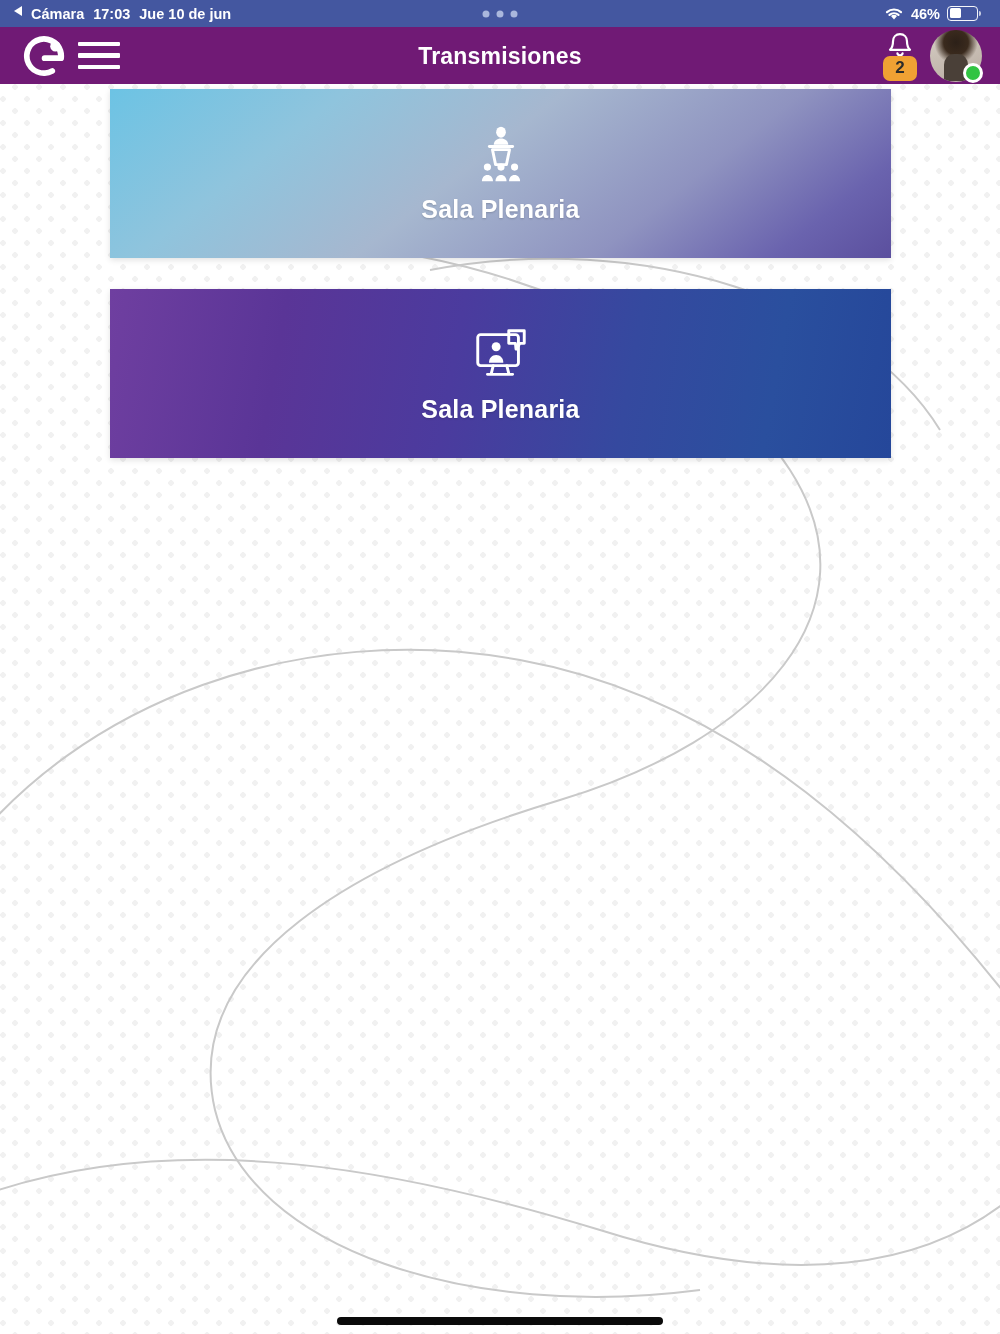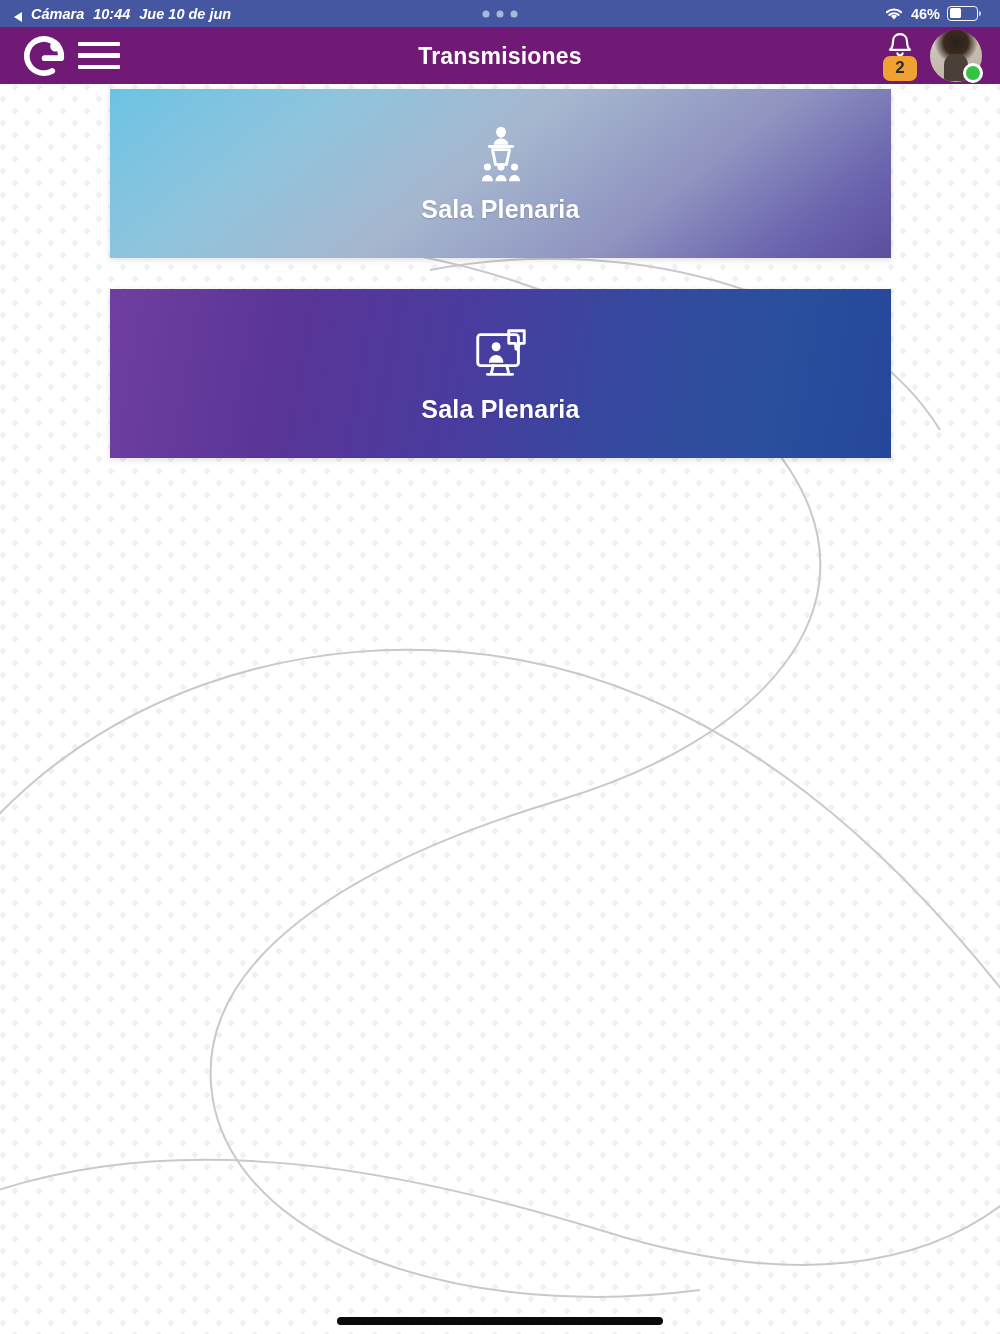--- a/index.html
+++ b/index.html
@@ -30,21 +30,21 @@
 
   
   .statusbar {
     position:absolute; left:0; top:0; width:1000px; height:27px;
     background:#4457a0;
     color:#ffffff;
     display:flex; align-items:center;
     font-size:14.5px; font-weight:bold;
     z-index:6;
   }
-  .sb-left { display:flex; align-items:flex-end; gap:9px; padding-left:14px;font-style:italic; }
+  .sb-left { display:flex; align-items:flex-start; gap:9px; padding-left:14px; }
   .sb-back-icon {
     width:0;height:0;border-style:solid;border-width:5px 8px 5px 0;
     border-color:transparent #ffffff transparent transparent;
   }
   .sb-dots {
     position:absolute; left:50%; top:50%; transform:translate(-50%,-50%);
     display:flex; gap:7px;
   }
   .sb-dots i { width:7px;height:7px;border-radius:50%;background:#aab7dd; display:block;}
   .sb-right {
@@ -151,21 +151,21 @@
         <path d="M940 430 C 860 300, 640 230, 430 270"></path>
         <path d="M-30 1200 C 180 1120, 420 1175, 600 1230 C 790 1290, 930 1270, 1020 1190"></path>
       </g>
     </svg>
   </div>
 
   <div class="statusbar">
     <div class="sb-left">
       <span class="sb-back-icon"></span>
       <span>Cámara</span>
-      <span>10:44</span>
+      <span>17:03</span>
       <span>Jue 10 de jun</span>
     </div>
     <div class="sb-dots">
       <i></i>
         <i></i>
         <i></i>
     </div>
     <div class="sb-right">
       <svg class="wifi-icon" viewBox="0 0 24 18">
         <path d="M12 16.3 L8.4 11.9 A5.8 5.8 0 0 1 15.6 11.9 Z" fill="#fff"></path>

